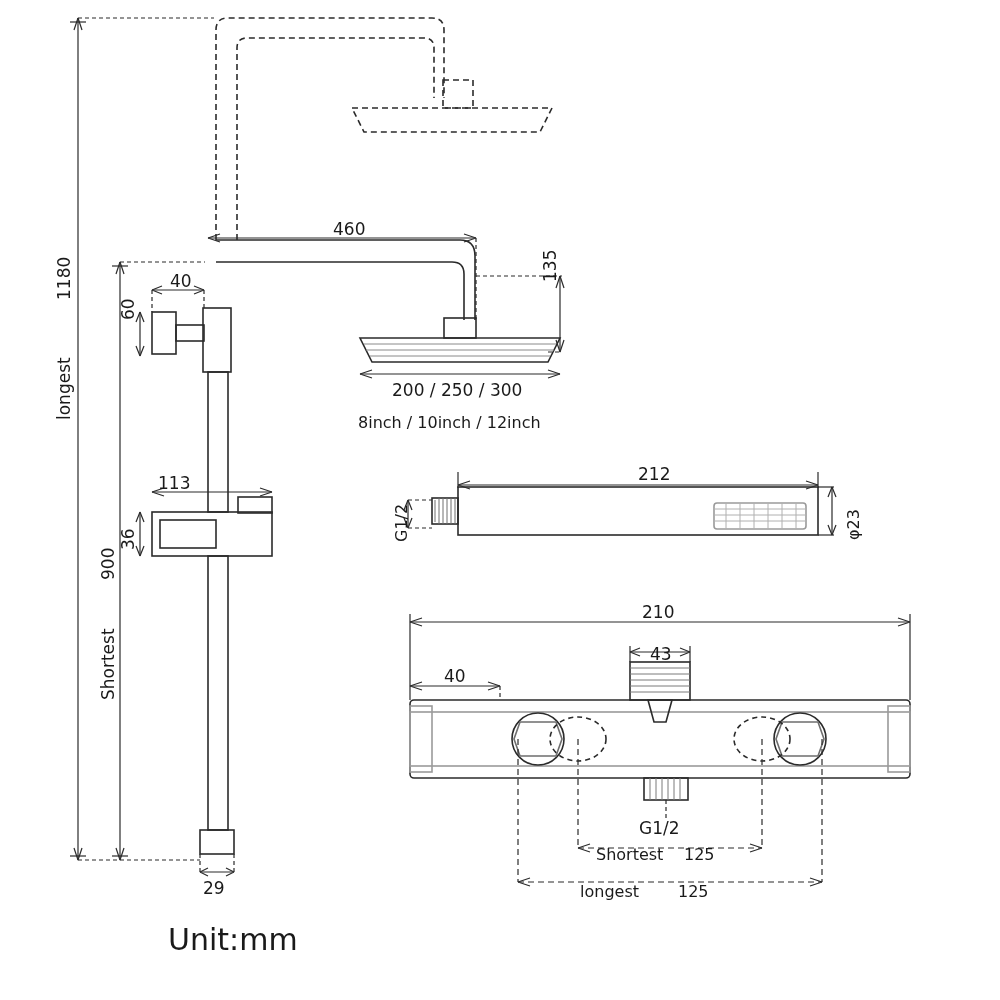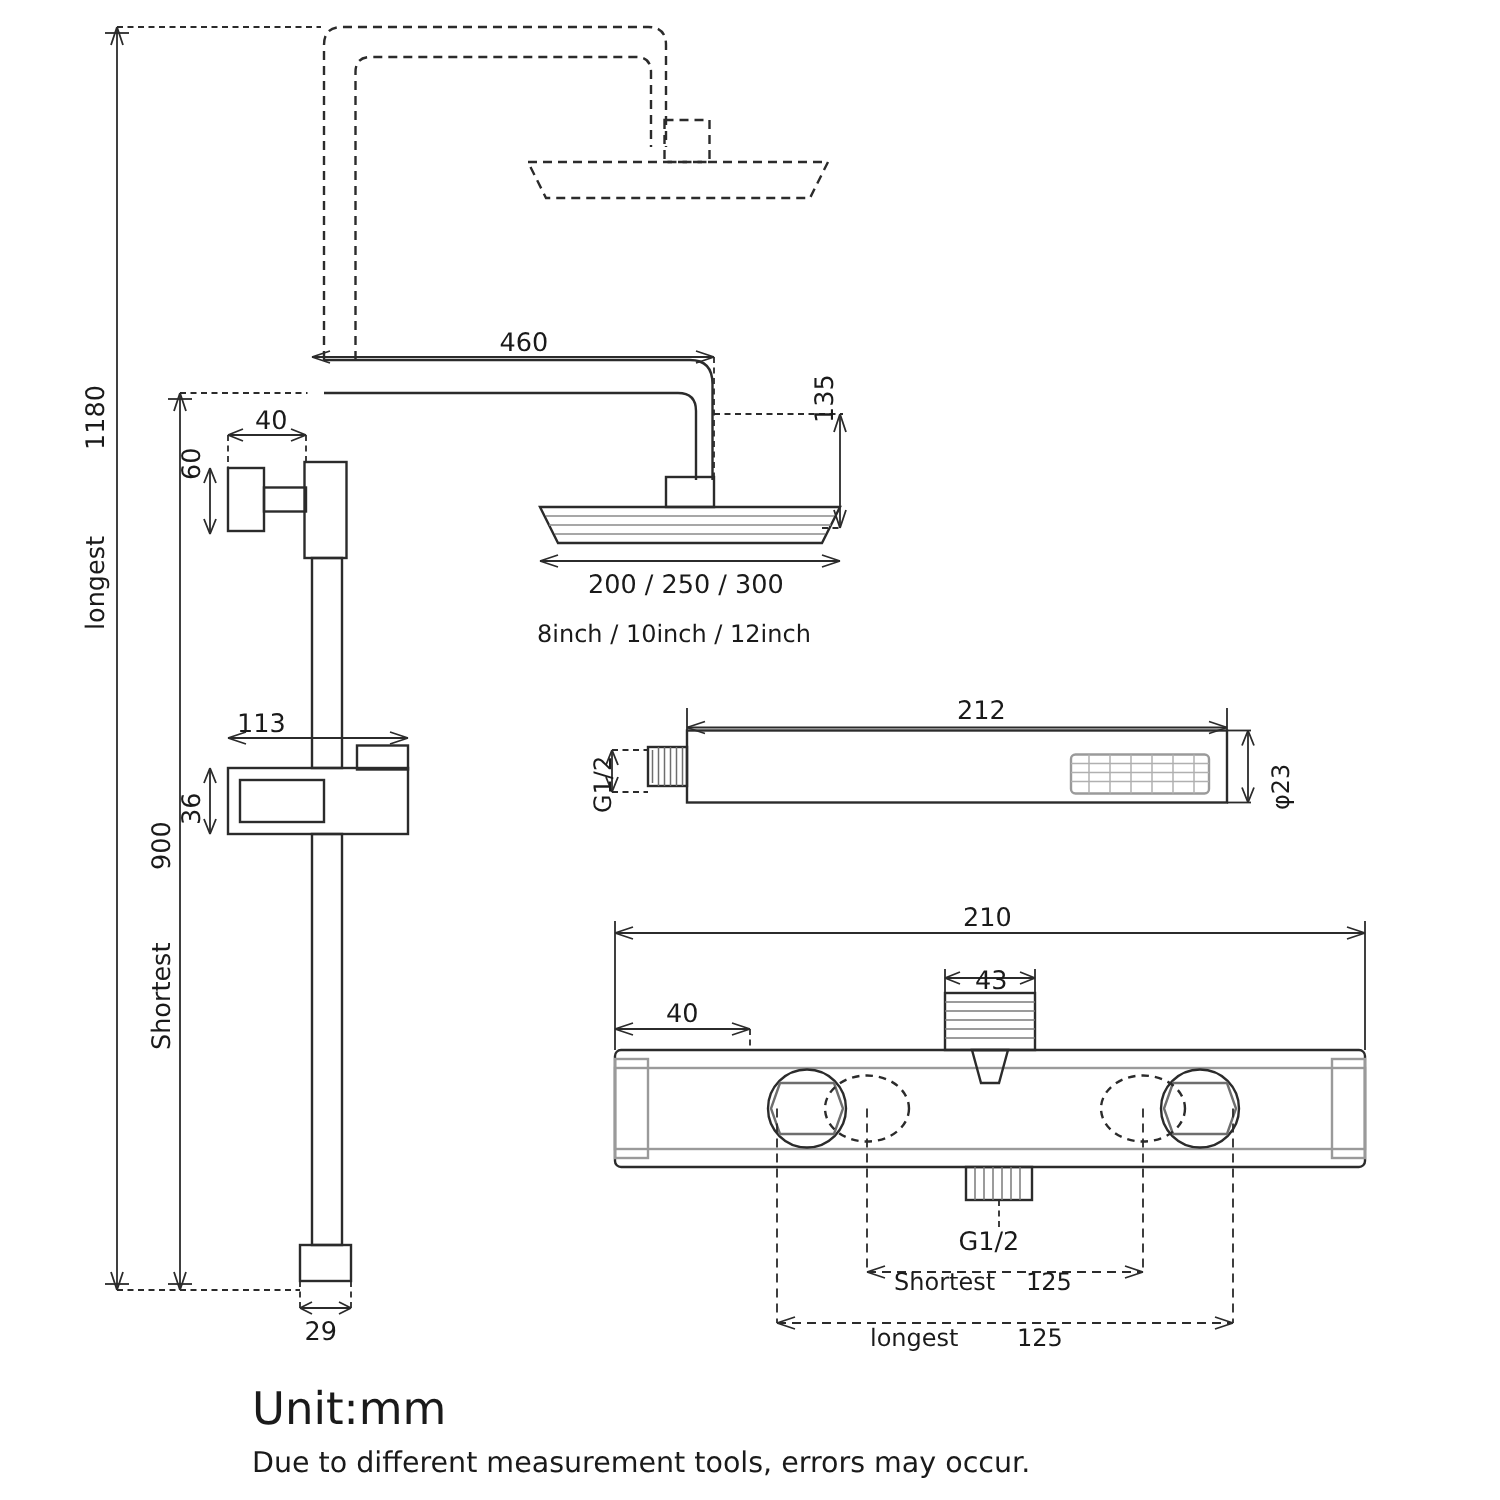--- a/index.html
+++ b/index.html
@@ -263,15 +263,14 @@
 <div class="lbl f17" style="left:444px;top:668px;">40</div>
 <div class="lbl f17" style="left:650px;top:646px;">43</div>
 <div class="lbl f17" style="left:639px;top:820px;">G1/2</div>
 
 <div class="lbl f18" style="left:596px;top:847px;">Shortest</div>
 <div class="lbl f18" style="left:684px;top:847px;">125</div>
 <div class="lbl f18" style="left:580px;top:884px;">longest</div>
 <div class="lbl f18" style="left:678px;top:884px;">125</div>
 
 <div class="lbl footer-title" style="left:168px;top:925px;text-align:right;">Unit:mm</div>
-<div class="lbl footer-note" style="left:168px;top:966px;">Due to different measurement tools, errors may occur.</div>
 
 </div>
 
 </body></html>

